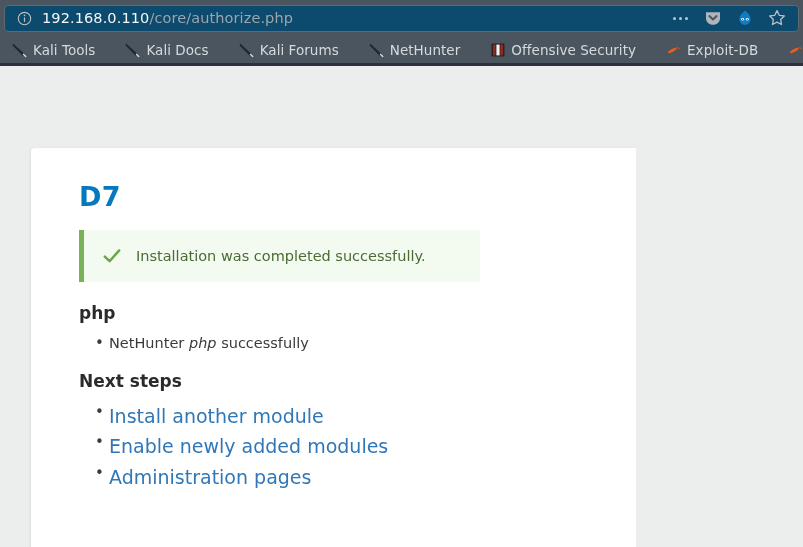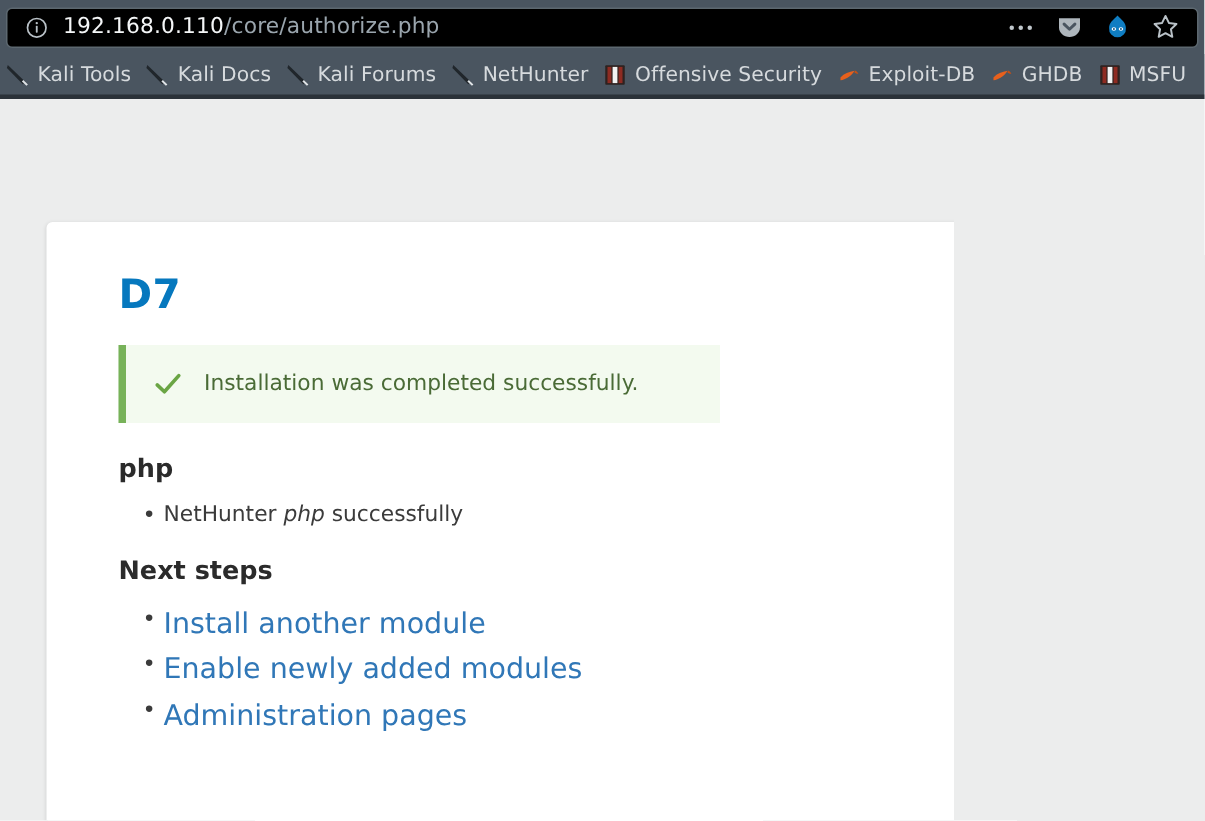--- a/index.html
+++ b/index.html
@@ -22,21 +22,21 @@
   .urlbar-row {
     height: 36px;
     display: flex;
     align-items: center;
     padding: 0 4px;
     box-sizing: border-box;
   }
   .urlbar {
     flex: 1;
     height: 27px;
-    background: #000000;
+    background: #0c4a6e;
     border: 1px solid #5d6870;
     border-radius: 4px;
     display: flex;
     align-items: center;
     padding: 0 6px;
     box-sizing: border-box;
   }
   .info-icon {
     width: 15px;
     height: 15px;
@@ -80,24 +80,25 @@
     background: #c0c7cc;
     display: block;
   }
 
   
   .bookmarks-row {
     height: 27px;
     background: #4a5560;
     display: flex;
     align-items: center;
-    padding-left: 0;
+    padding-left: 8px;
     overflow: hidden;
     border-bottom: 3px solid #2b3239;
     box-sizing: content-box;
+    gap: 20px;
   }
   .bookmark {
     display: flex;
     align-items: center;
     height: 22px;
     padding: 0 6px 0 4px;
     border-radius: 2px;
     flex: 0 0 auto;
     cursor: default;
     white-space: nowrap;

